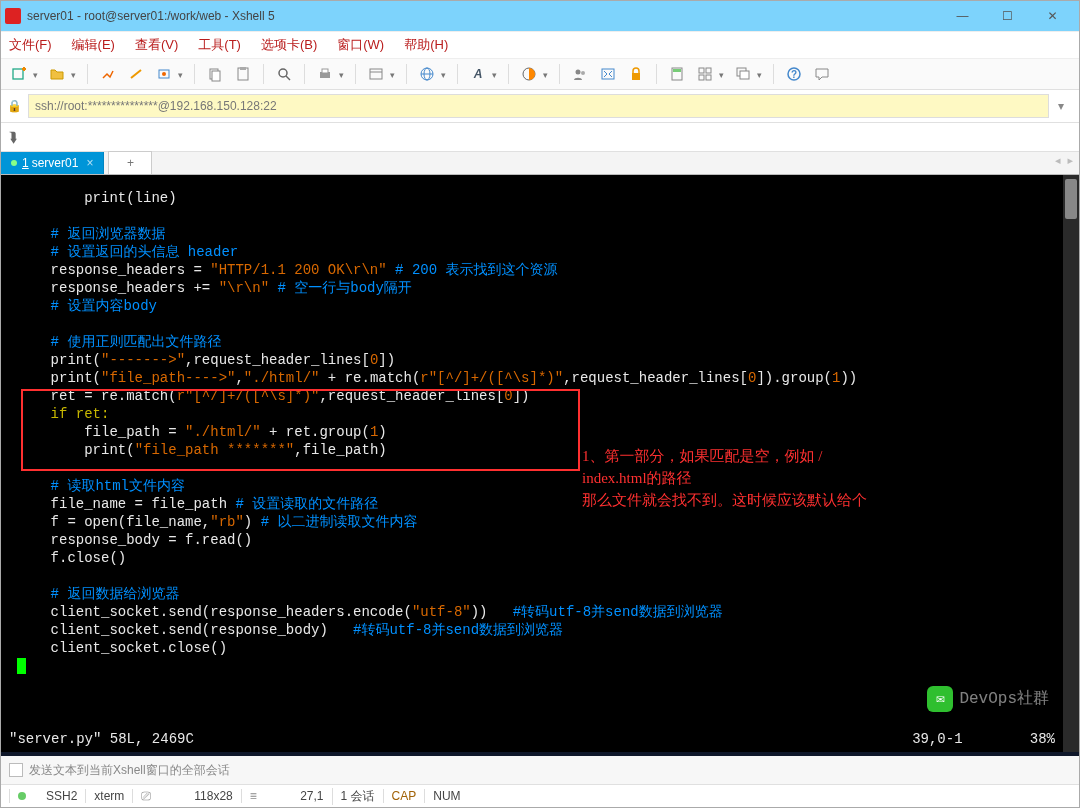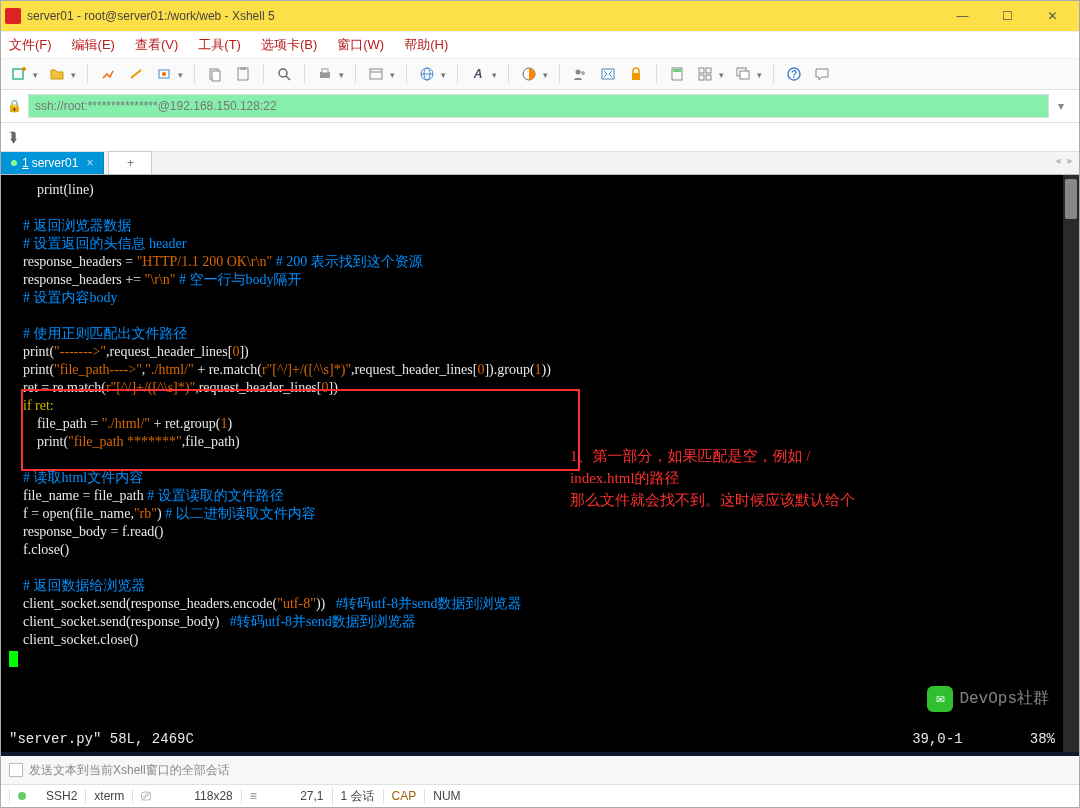--- a/index.html
+++ b/index.html
@@ -10,48 +10,48 @@
     --green:#00d000;
     --cyan:#0090ff;
     --yellow:#c8b800;
     --orange:#d86800;
     --red:#ff4040;
     --white:#e8e8e8;
     --gray:#808080;
   }
   html,body{margin:0;padding:0;background:#f0f0f0;font-family:"Microsoft YaHei",Arial,sans-serif;font-size:12px;color:#333}
   .window{width:1080px;height:808px;background:#fff;display:flex;flex-direction:column;box-sizing:border-box;border:1px solid #aaa}
-  .titlebar{display:flex;align-items:center;height:30px;padding:0 4px;background:#fde047;border-bottom:1px solid #eee}
+  .titlebar{display:flex;align-items:center;height:30px;padding:0 4px;background:#7dd3fc;border-bottom:1px solid #eee}
   .titlebar .app-icon{width:16px;height:16px;background:#d22;border-radius:2px;margin-right:6px}
   .titlebar .title{flex:1;font-size:12px;color:#444}
   .winbtns{display:flex}
   .winbtns div{width:45px;height:28px;display:flex;align-items:center;justify-content:center;color:#555;font-family:Arial}
   .menubar{display:flex;align-items:center;height:26px;padding:0 8px;gap:20px;border-bottom:1px solid #eee;color:#b91c1c;font-size:13px}
   .menubar span{display:inline-block}
   .toolbar{display:flex;align-items:center;height:30px;padding:0 6px;gap:4px;border-bottom:1px solid #e0e0e0;background:#fafafa}
   .tb-btn{width:24px;height:24px;display:flex;align-items:center;justify-content:center;border-radius:3px}
   .tb-sep{width:1px;height:20px;background:#ddd;margin:0 4px}
   .tb-drop{width:8px;height:8px;margin-left:-2px;color:#777;font-size:9px}
   .addrbar{display:flex;align-items:center;height:28px;padding:2px 6px;border-bottom:1px solid #e0e0e0}
   .addrbar .lock{color:#999;margin-right:6px}
-  .addrbar input{flex:1;border:1px solid #ddd;height:22px;padding:0 6px;font-size:12px;background:#86efac;color:#777}
+  .addrbar input{flex:1;border:1px solid #ddd;height:22px;padding:0 6px;font-size:12px;background:#fef9c3;color:#777}
   .hintbar{display:flex;align-items:center;height:28px;padding:0 8px;border-bottom:1px solid #e0e0e0;color:#666;gap:6px}
   .tabs{display:flex;align-items:end;height:22px;background:#f4f4f4;border-bottom:1px solid #bbb;position:relative}
   .tab{display:flex;align-items:center;height:22px;padding:0 10px;font-size:12px;border-right:1px solid rgba(0,0,0,.1)}
   .tab.active{background:var(--tab-bg);color:#fff}
   .tab.active .num{text-decoration:underline;margin-right:3px}
   .tab .close{margin-left:8px;opacity:.7}
   .tab.add{background:#fff;border:1px solid #ccc;border-bottom:none;width:22px;justify-content:center;margin-left:4px;color:#777}
   .tabs .nav{position:absolute;right:4px;top:2px;color:#bbb;font-size:11px;letter-spacing:2px}
   .terminal{flex:1;background:var(--term-bg);color:var(--white);font-family:Consolas,"Courier New",monospace;font-size:14px;line-height:18px;padding:6px 8px 0 8px;position:relative;overflow:hidden}
   .terminal .sb{position:absolute;right:0;top:0;width:16px;height:100%;background:#2a2a2a}
   .terminal .sb-thumb{position:absolute;right:2px;top:4px;width:12px;height:40px;background:#888;border-radius:2px}
-  .terminal pre{margin:0;white-space:pre;font-family:Liberation Serif, serif} .c{color:var(--cyan)} .y{color:var(--yellow)} .o{color:var(--orange)} .w{color:var(--white)}
+  .terminal pre{margin:8px;white-space:pre;font-family:Liberation Mono, monospace} .c{color:var(--cyan)} .y{color:var(--yellow)} .o{color:var(--orange)} .w{color:var(--white)}
   .hl-box{position:absolute;border:2px solid #ff3030;left:20px;top:214px;width:555px;height:78px;pointer-events:none}
-  .annot{position:absolute;color:#ff3030;font-size:15px;line-height:22px;left:569px;top:270px;font-family:SimSun,serif}
+  .annot{position:absolute;color:#ff3030;font-size:15px;line-height:22px;left:581px;top:270px;font-family:SimSun,serif}
   .statusline{position:absolute;left:8px;right:24px;bottom:4px;display:flex;justify-content:space-between;color:var(--white);font-family:inherit}
   .cursor{display:inline-block;width:9px;height:16px;background:#00ff00;vertical-align:middle}
   .sendbar{display:flex;align-items:center;height:28px;padding:0 8px;border-top:4px solid #0f172a;border-bottom:1px solid #e0e0e0;color:#888;font-size:12px;gap:6px;background:#f7f7f7}
   .sendbar .box{width:12px;height:12px;border:1px solid #bbb;background:#fff}
   .statusbar{display:flex;align-items:center;height:22px;padding:0 8px;font-size:12px;color:#444}
   .statusbar .l{flex:1}
   .statusbar .item{padding:0 8px;border-left:1px solid #ddd;display:flex;align-items:center;gap:20px}
   .dot{width:8px;height:8px;border-radius:50%;background:#6c6}
   .watermark{position:absolute;right:30px;bottom:40px;color:rgba(255,255,255,.5);font-size:16px;display:flex;align-items:center;gap:6px;pointer-events:none}
   .wm-icon{width:26px;height:26px;border-radius:6px;background:#2fbf2f;display:flex;align-items:center;justify-content:center;color:#fff;font-size:14px}

